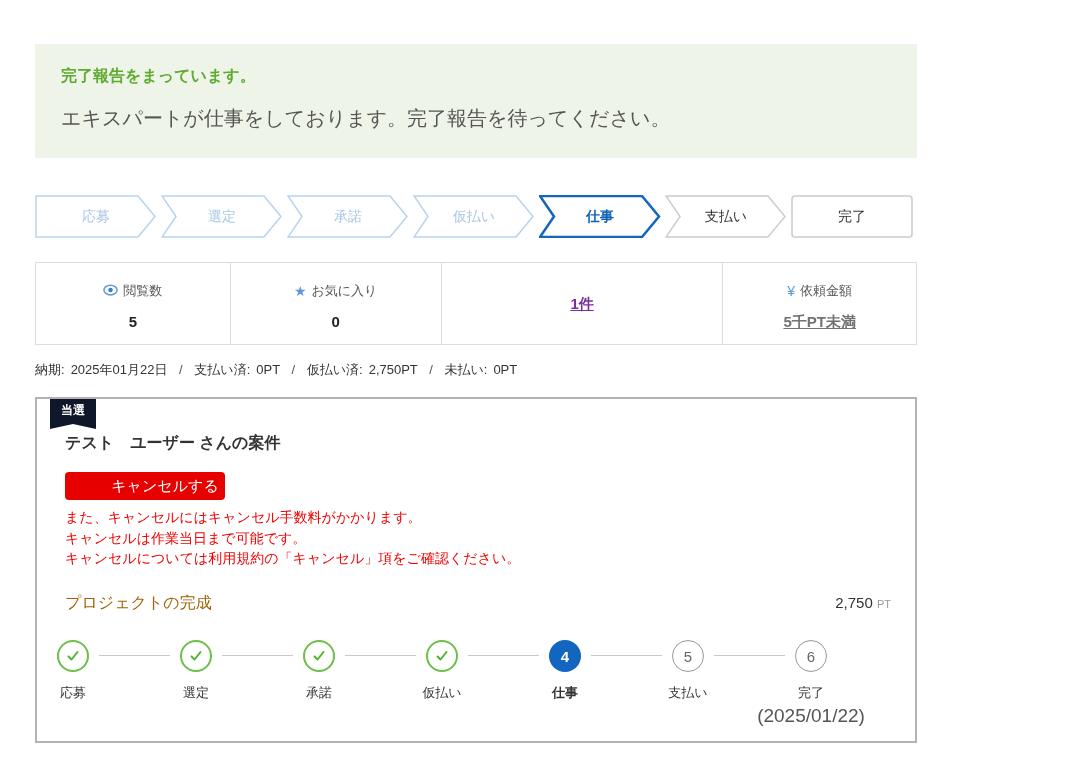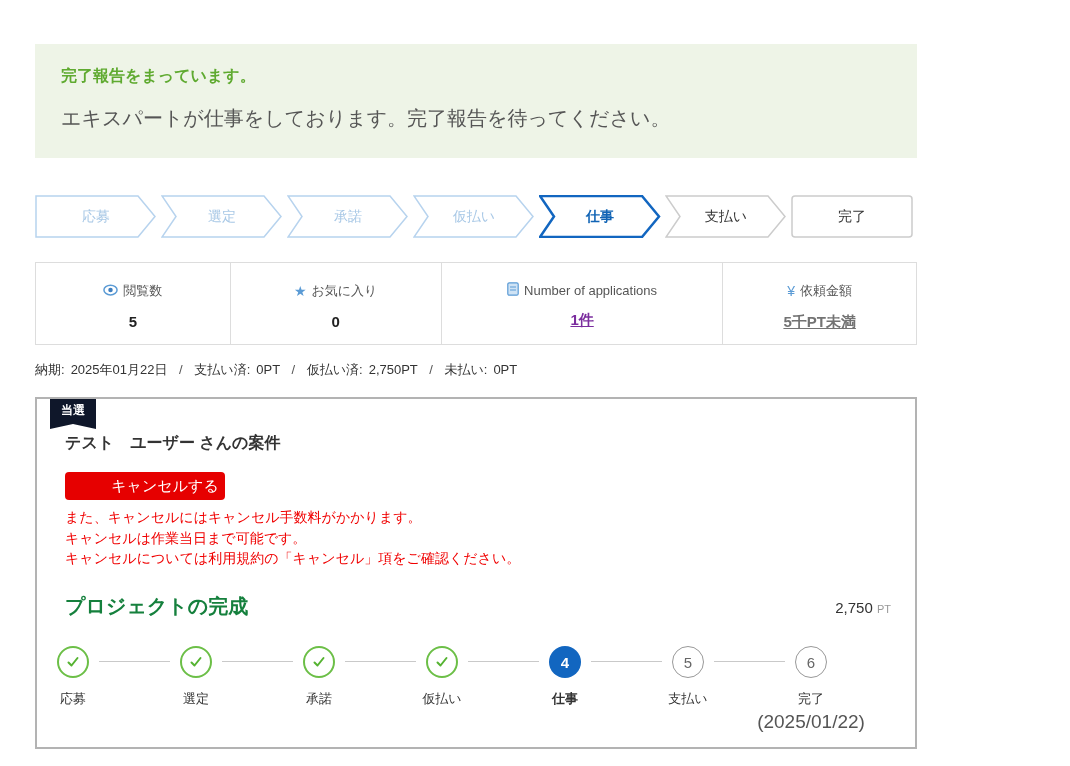--- a/index.html
+++ b/index.html
@@ -72,21 +72,21 @@
   .pay-value { font-size: 17px; font-weight: bold; margin-left: 14px; color: #222; }
   .pay-unit { font-size: 11px; color: #999; margin-left: 4px; }
   .pay-date { font-size: 14px; margin-left: 14px; color: #333; }
   .msg-btn { margin-top: 14px; width: 100%; height: 38px; background: #fff;
              border: 1px solid #ddd; border-radius: 3px; color: #888; font-size: 15px;
              cursor: pointer; font-family: inherit; }
 
   
   .section-head { margin-top: 24px; display: flex; justify-content: space-between;
                   align-items: baseline; }
-  .section-head h2 { font-size: 20px; font-weight: bold; color: #15803d; }
+  .section-head h2 { font-size: 16px; font-weight: normal; color: #a16207; }
   .section-amount { font-size: 15px; color: #333; }
   .section-amount .unit { font-size: 11px; color: #999; }
 
   
   .pstepper { margin-top: 26px; margin-left: -8px; display: flex; width: 861px; }
   .pstep { position: relative; width: 123px; flex: 0 0 auto; }
   .pcircle { width: 32px; height: 32px; border-radius: 50%; background: #fff;
              display: flex; align-items: center; justify-content: center; }
   .pstep.done .pcircle { border: 2px solid #6cbf47; }
   .pstep.active .pcircle { background: #1266c0; color: #fff; font-size: 15px; font-weight: bold; }
@@ -169,30 +169,20 @@
       <div class="stat-value">5</div>
     </div>
     <div class="stat stat-fav">
       <div class="stat-label">
         <span class="glyph">★</span>
         <span>お気に入り</span>
       </div>
       <div class="stat-value">0</div>
     </div>
     <div class="stat stat-apps">
-      <div class="stat-label">
-        <span class="glyph">
-          <svg width="12" height="14" viewBox="0 0 12 14">
-              <rect x="0.8" y="0.8" width="10.4" height="12.4" rx="1.5" fill="#cfe3f5" stroke="#5b9bd5" stroke-width="1.2"></rect>
-              <line x1="3" y1="5" x2="9" y2="5" stroke="#5b9bd5" stroke-width="1"></line>
-              <line x1="3" y1="8" x2="9" y2="8" stroke="#5b9bd5" stroke-width="1"></line>
-            </svg>
-        </span>
-        <span>Number of applications</span>
-      </div>
       <div class="stat-value">
         <a href="#">1件</a>
       </div>
     </div>
     <div class="stat stat-amount">
       <div class="stat-label">
         <span class="glyph">¥</span>
         <span>依頼金額</span>
       </div>
       <div class="stat-value orange">5千PT未満</div>

